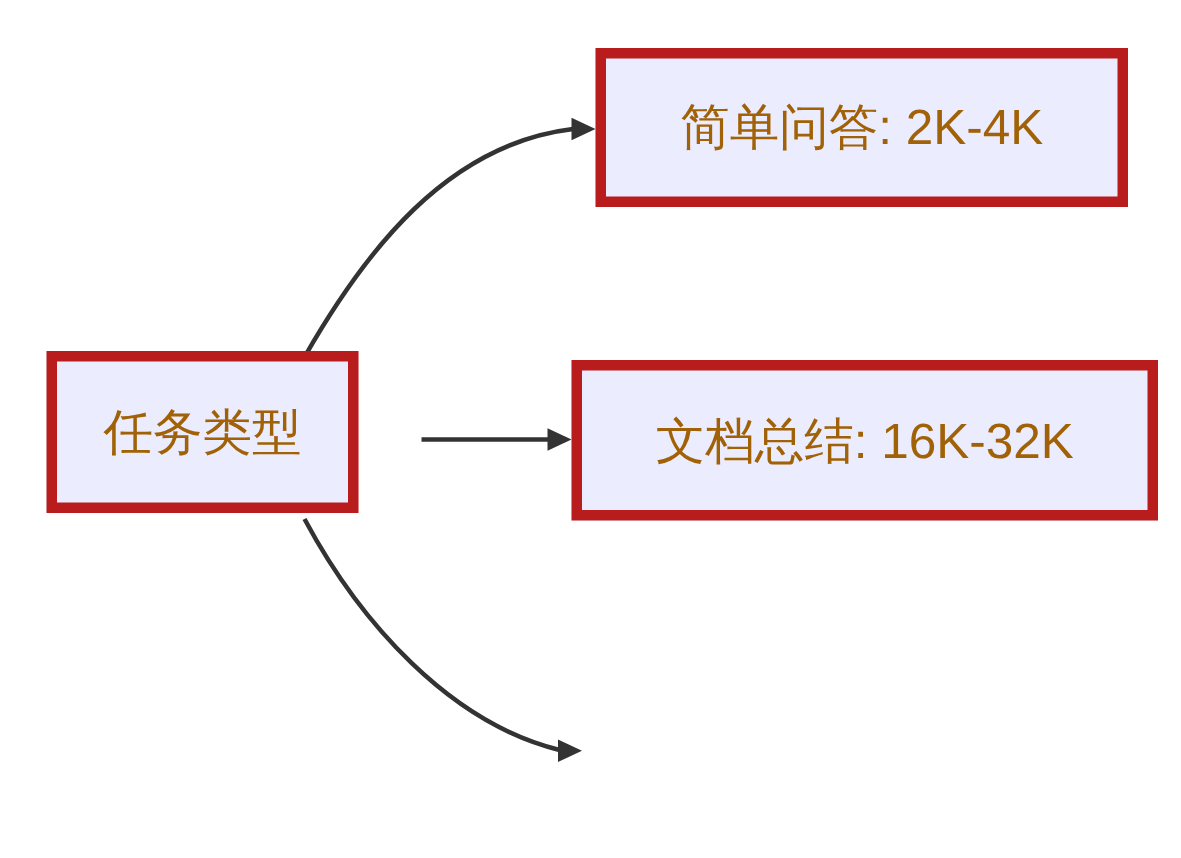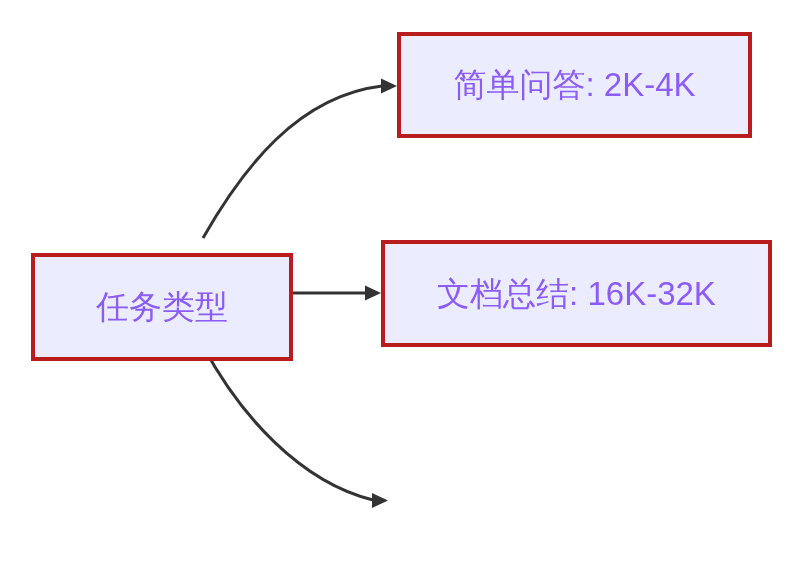--- a/index.html
+++ b/index.html
@@ -28,30 +28,30 @@
     stroke-width: 3px;
   }
   .arrowhead {
     fill: #333333;
     stroke: none;
   }
   .node {
     position: absolute;
     box-sizing: border-box;
     background: #ECECFF;
-    border: 4px solid #b91c1c;
+    border: 7px solid #b91c1c;
     display: flex;
     align-items: center;
     justify-content: center;
-    color: #8b5cf6;
+    color: #a16207;
     font-size: 33px;
     line-height: 1.2;
     white-space: nowrap;
   }
-  .node-root   { left: 31px;  top: 253px; width: 262px; height: 108px; }
+  .node-root   { left: 31px;  top: 234px; width: 208px; height: 108px; }
   .node-b0     { left: 397px; top: 32px;  width: 355px; height: 106px; }
   .node-b1     { left: 381px; top: 240px; width: 391px; height: 107px; }
   .node-b2     { left: 388px; top: 446px; width: 374px; height: 109px; }
 </style>
 </head>
 <body>
 
 <div class="canvas">
 
   <svg class="edges" viewBox="0 0 787 572" xmlns="http://www.w3.org/2000/svg">

